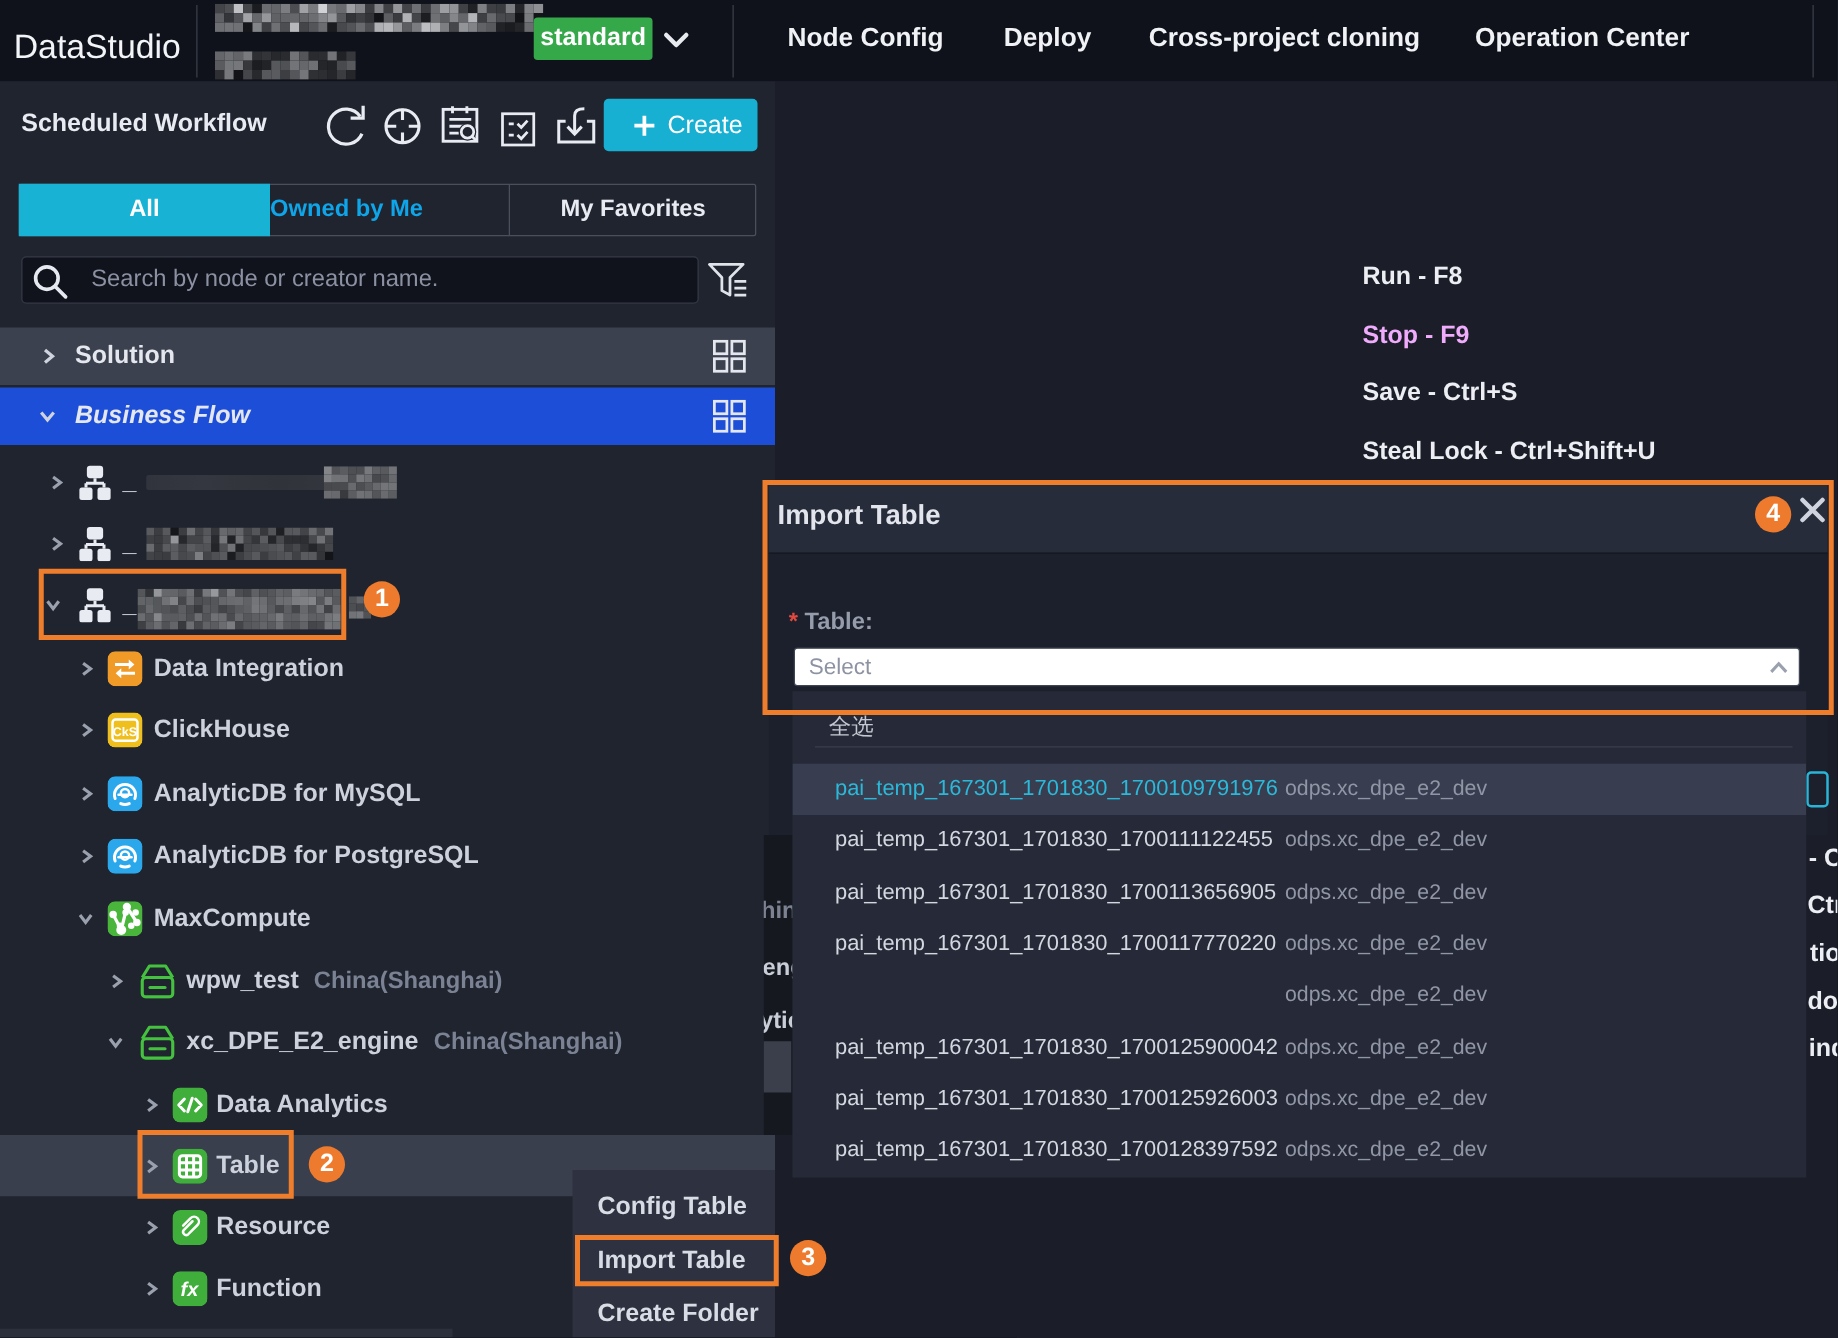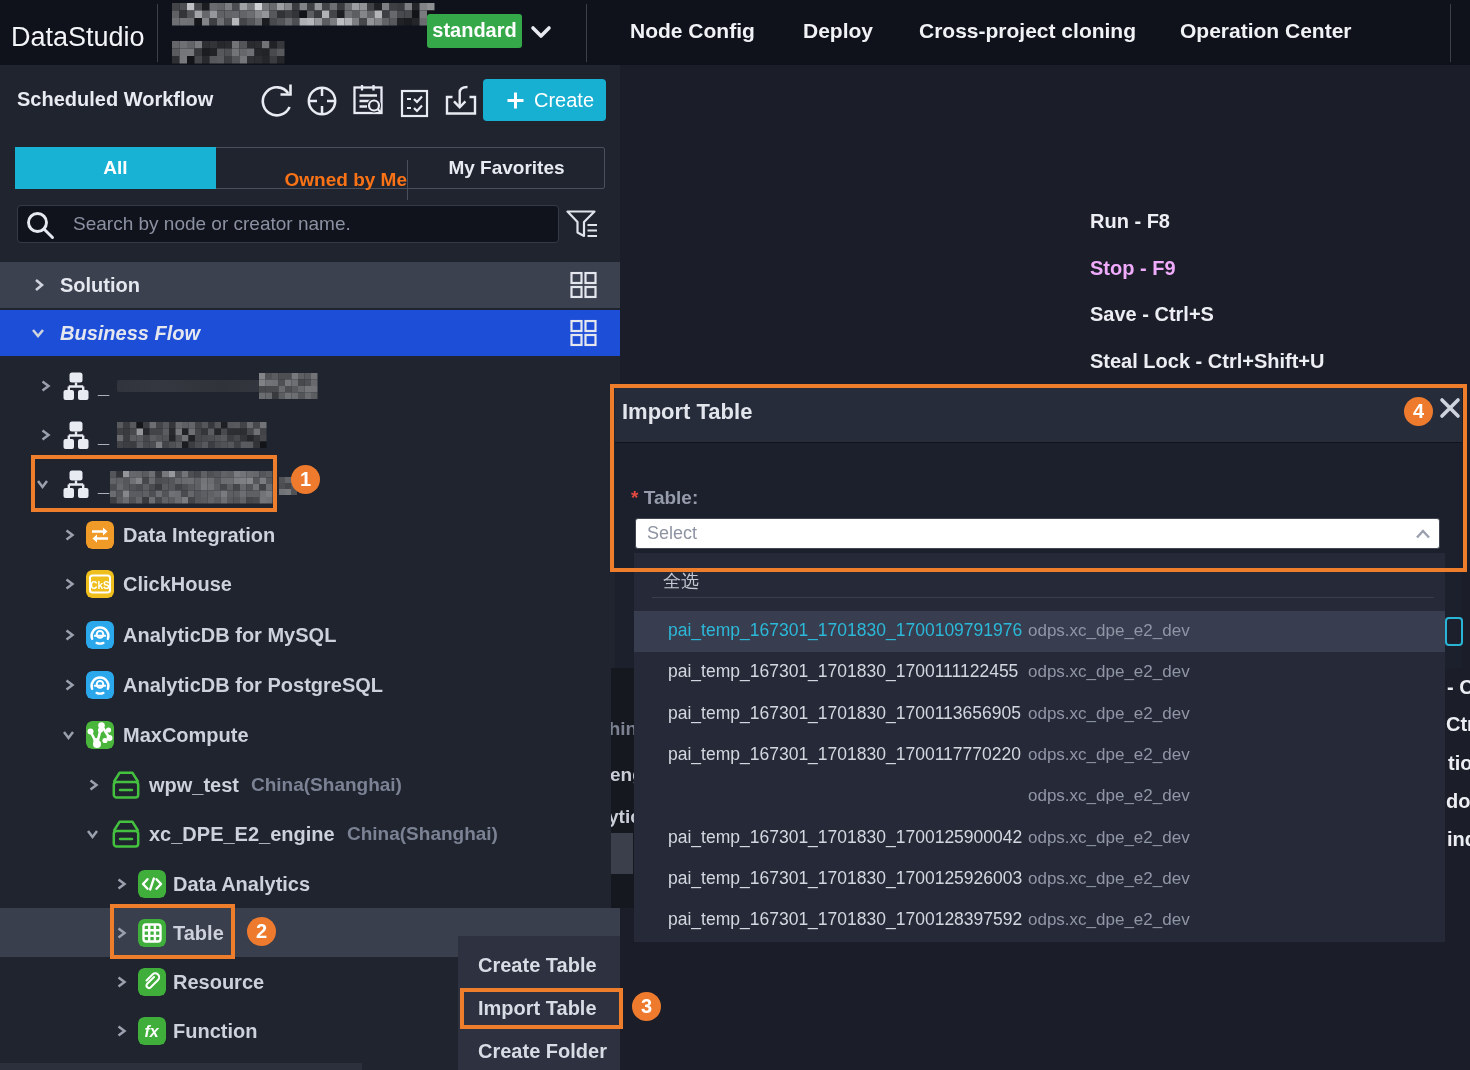--- a/index.html
+++ b/index.html
@@ -221,21 +221,21 @@
     </svg>
   <div class="abs" style="left:483px;top:79px;width:123px;height:42px;background:#17afd2;border-radius:4px;color:#fff;font-size:20px;text-align:center;line-height:42px;">
       <svg style="position:absolute;left:23px;top:12px;" width="19" height="19" viewBox="0 0 19 19">
         <path d="M9.5 1.5 V17.5 M1.5 9.5 H17.5" stroke="#fff" stroke-width="3"></path>
       </svg>
       <span style="position:absolute;left:51px;top:0;font-weight:400;">Create</span>
     </div>
 
   <div class="abs" style="left:15px;top:147px;width:590px;height:42px;border:1px solid #4a4f5e;border-radius:2px;background:#20242f;">
     <div style="position:absolute;left:-1px;top:-1px;width:201px;height:42px;background:#17b2d4;color:#fff;font-size:19px;font-weight:bold;text-align:center;line-height:42px;">All</div>
-    <div style="position:absolute;left:200px;top:12px;width:192px;height:40px;color:#f97316;font-size:19px;font-weight:bold;text-align:right;line-height:40px;border-right:1px solid #4a4f5e;">Owned by Me</div>
+    <div style="position:absolute;left:200px;top:0;width:192px;height:40px;color:#0ea5e9;font-size:19px;font-weight:bold;text-align:left;line-height:40px;border-right:1px solid #4a4f5e;">Owned by Me</div>
     <div style="position:absolute;left:392px;top:0;width:197px;height:40px;color:#e8ebf1;font-size:19px;font-weight:bold;text-align:center;line-height:40px;">My Favorites</div>
   </div>
 
   <div class="abs" style="left:17px;top:205px;width:542px;height:38px;background:#10131b;border:1px solid #353a47;border-radius:4px;">
     <svg style="position:absolute;left:8px;top:3px;" width="32" height="32" viewBox="0 0 32 32">
         <circle cx="11.5" cy="13.5" r="9" stroke="#e6e9ef" stroke-width="2.9" fill="none"></circle>
         <path d="M18.2 20.2 L26.5 28.5" stroke="#e6e9ef" stroke-width="2.9" stroke-linecap="round"></path>
       </svg>
     <div style="position:absolute;left:55px;top:7px;font-size:19px;color:#8b91a2;">Search by node or creator name.</div>
   </div>
@@ -724,21 +724,21 @@
   <div class="abs" style="left:1447px;top:828px;font-size:20px;font-weight:bold;color:#eceef3;white-space:nowrap;">inde</div>
 
   <div class="abs" style="left:611px;top:668px;width:23px;height:240px;background:#15181f;overflow:hidden;">
     <div style="position:absolute;left:-16px;top:50px;font-size:19px;font-weight:bold;color:#7c8292;">China</div>
     <div style="position:absolute;left:-1px;top:96px;font-size:19px;font-weight:bold;color:#c8cdd8;">eng</div>
     <div style="position:absolute;left:-3px;top:138px;font-size:19px;font-weight:bold;color:#c8cdd8;">ytic</div>
   </div>
   <div class="abs" style="left:611px;top:833px;width:22px;height:41px;background:#3a3f4b;"></div>
 
   <div class="abs" style="left:458px;top:936px;width:162px;height:134px;background:#2d3140;">
-    <div style="position:absolute;left:20px;top:18px;font-size:20px;font-weight:bold;color:#d8dce5;">Create Table</div>
+    <div style="position:absolute;left:20px;top:18px;font-size:20px;font-weight:bold;color:#d8dce5;">Config Table</div>
     <div style="position:absolute;left:20px;top:61px;font-size:20px;font-weight:bold;color:#d8dce5;">Import Table</div>
     <div style="position:absolute;left:20px;top:104px;font-size:20px;font-weight:bold;color:#d8dce5;">Create Folder</div>
   </div>
 
   <div class="abs" style="left:615px;top:387px;width:847px;height:281px;background:#1b202c;">
     <div style="position:absolute;left:0;top:0;width:847px;height:56px;background:#272c3b;border-bottom:1px solid #10131b;"></div>
     <div style="position:absolute;left:7px;top:12px;font-size:22px;font-weight:bold;color:#e2e5ec;">Import Table</div>
     <svg style="position:absolute;left:824px;top:10px;" width="22" height="22" viewBox="0 0 22 22">
         <path d="M3 3 L19 19 M19 3 L3 19" stroke="#ced3de" stroke-width="3.6" stroke-linecap="round"></path>
       </svg>

